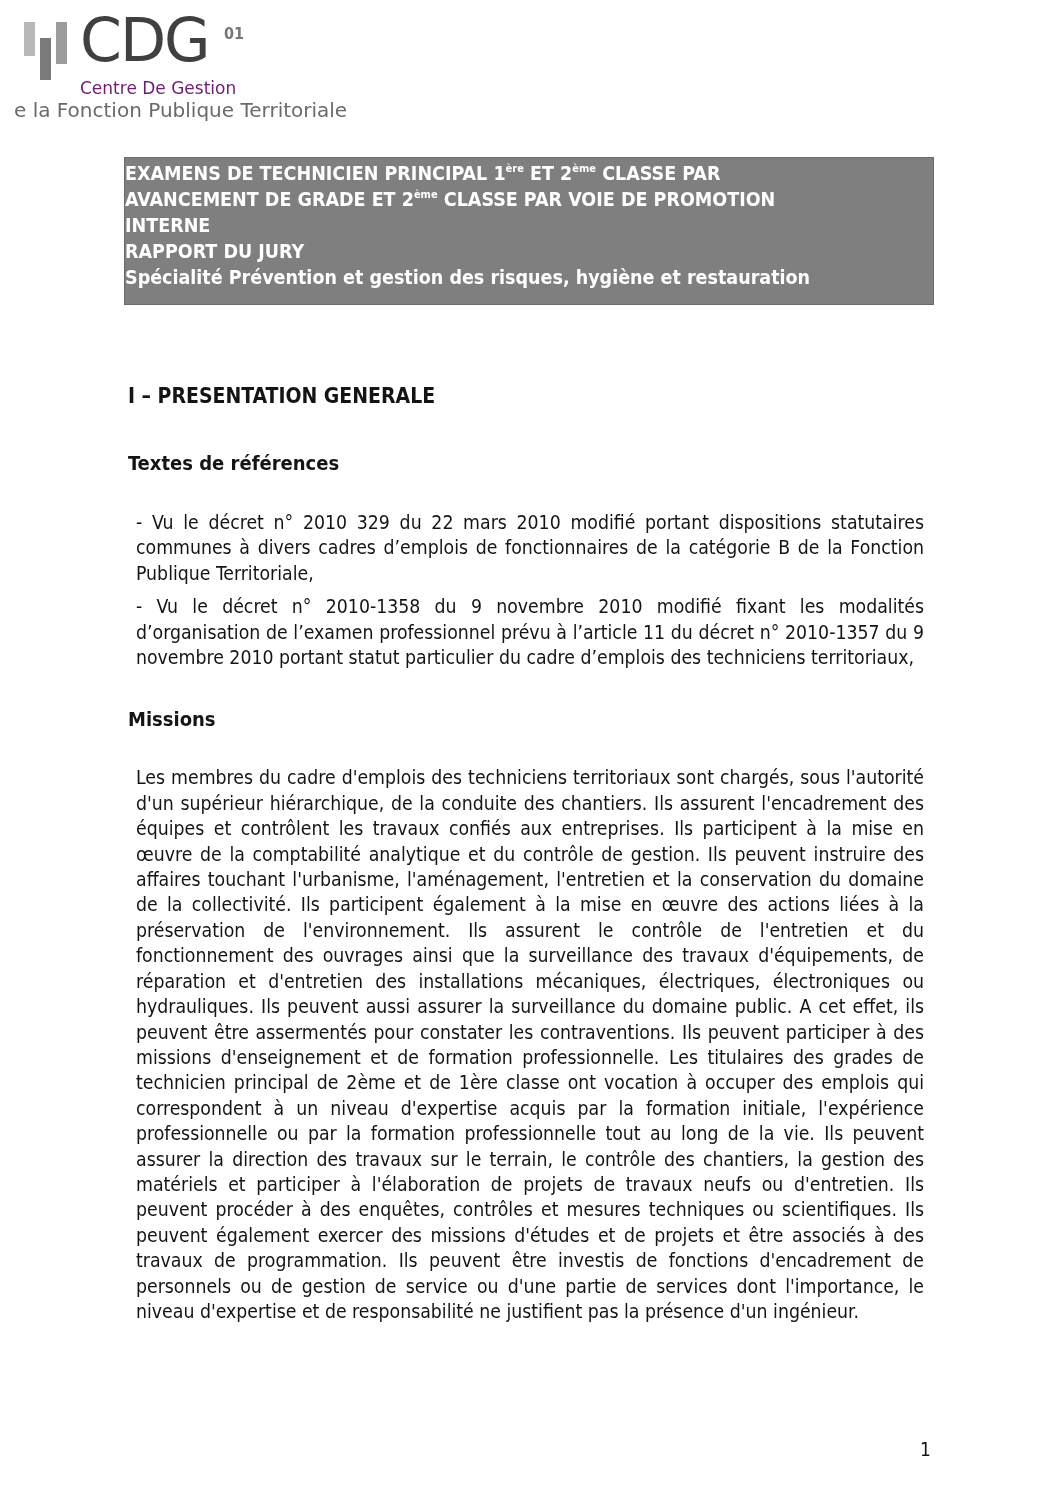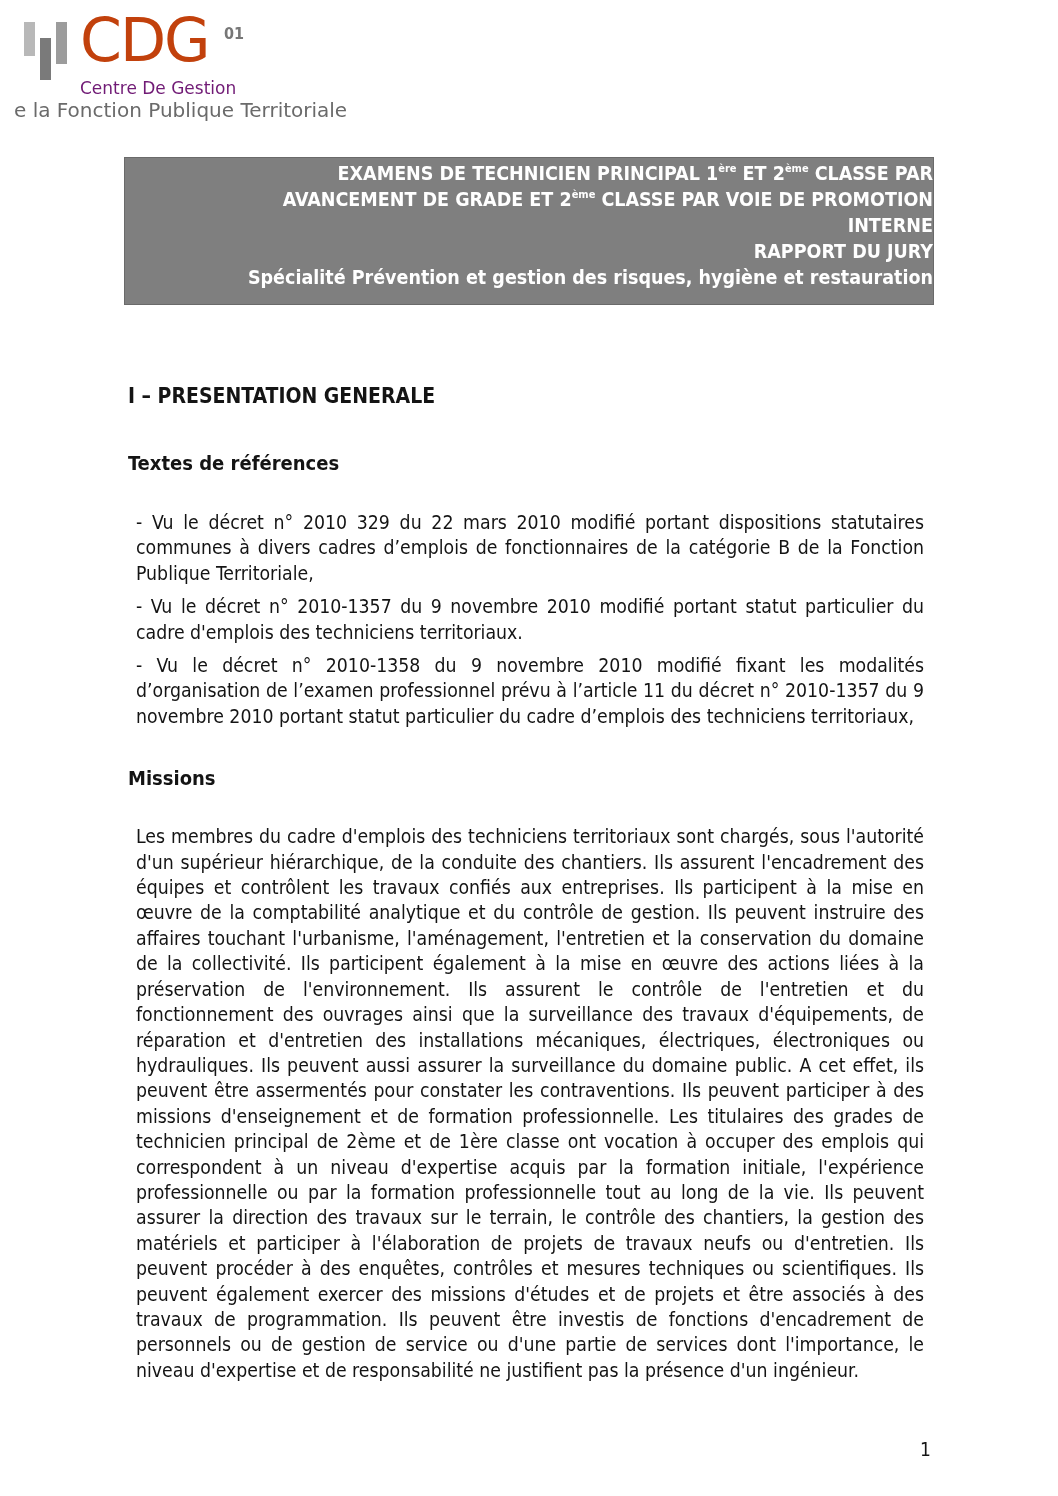--- a/index.html
+++ b/index.html
@@ -4,29 +4,29 @@
 <style>
   html, body { margin: 0; padding: 0; background: #ffffff; }
   body { width: 1058px; height: 1496px; position: relative; overflow: hidden;
          font-family: "DejaVu Sans Condensed", "DejaVu Sans", sans-serif; color: #141414; }
   .logo { position: absolute; left: 18px; top: 18px; width: 240px; height: 100px; }
   .logo .bar { position: absolute; }
   .logo .b1 { left: 6px; top: 4px; width: 11px; height: 34px; background: #b8b8b8; }
   .logo .b2 { left: 22px; top: 20px; width: 11px; height: 42px; background: #7a7a7a; }
   .logo .b3 { left: 38px; top: 4px; width: 11px; height: 42px; background: #9c9c9c; }
   .logo .mark { position: absolute; left: 62px; top: -8px; font-family: "DejaVu Sans", sans-serif;
-                font-size: 60px; color: #c2410c; letter-spacing: -2px; line-height: 1; }
+                font-size: 60px; color: #404040; letter-spacing: -2px; line-height: 1; }
   .logo .sup { position: absolute; left: 206px; top: 6px; font-size: 16px; color: #777; font-weight: bold; }
   .logo .line1 { position: absolute; left: 62px; top: 60px; font-size: 17px; color: #701a75;
                  font-family: "DejaVu Sans", sans-serif; white-space: nowrap; }
   .logo .line2 { position: absolute; left: -4px; top: 80px; font-size: 20px; color: #6a6a6a;
                  font-family: "DejaVu Sans", sans-serif; white-space: nowrap; }
 
   .banner { position: absolute; left: 124px; top: 157px; width: 810px; height: 148px;
-            background: #7f7f7f; border: 1px solid #6a6a6a; text-align: right;
+            background: #7f7f7f; border: 1px solid #6a6a6a; text-align: left;
             color: #ffffff; font-weight: bold; font-size: 19.5px; line-height: 26px;
             padding-top: 3px; box-sizing: border-box; }
   .banner sup { font-size: 11px; vertical-align: 8px; line-height: 0; }
 
   .content { position: absolute; left: 128px; top: 380px; width: 804px; }
   h1.sec { margin: 0; font-size: 21px; font-weight: bold; line-height: 32px; }
   h2.sub { margin: 0; font-size: 20px; font-weight: bold; line-height: 30px; }
   p.body { margin: 8px; font-size: 19.3px; line-height: 25.4px; text-align: justify;
            text-align-last: left; }
   .gap1 { height: 36px; }
@@ -56,21 +56,20 @@
   <div>Spécialité Prévention et gestion des risques, hygiène et restauration</div>
 </div>
 
 <div class="content">
   <h1 class="sec">I – PRESENTATION GENERALE</h1>
   <div class="gap1"></div>
   <h2 class="sub">Textes de références</h2>
   <div class="gap2"></div>
   <div>
     <p class="body">- Vu le décret n° 2010 329 du 22 mars 2010 modifié portant dispositions statutaires communes à divers cadres d’emplois de fonctionnaires de la catégorie B de la Fonction Publique Territoriale,</p>
-    <p class="body">- Vu le décret n° 2010-1357 du 9 novembre 2010 modifié portant statut particulier du cadre d'emplois des techniciens territoriaux.</p>
     <p class="body">- Vu le décret n° 2010-1358 du 9 novembre 2010 modifié  fixant les modalités d’organisation de l’examen  professionnel prévu à l’article 11 du décret n° 2010-1357 du 9 novembre 2010 portant statut particulier du cadre d’emplois des techniciens territoriaux,</p>
   </div>
   <div class="gap3"></div>
   <h2 class="sub">Missions</h2>
   <div class="gap4"></div>
   <p class="body">Les membres du cadre d'emplois des techniciens territoriaux sont chargés, sous l'autorité d'un supérieur hiérarchique, de la conduite des chantiers. Ils assurent l'encadrement des équipes et contrôlent les travaux confiés aux entreprises. Ils participent à la mise en œuvre de la comptabilité analytique et du contrôle de gestion. Ils peuvent instruire des affaires touchant l'urbanisme, l'aménagement, l'entretien et la conservation du domaine de la collectivité. Ils participent également à la mise en œuvre des actions liées à la préservation de l'environnement. Ils assurent le contrôle de l'entretien et du fonctionnement des ouvrages ainsi que la surveillance des travaux d'équipements, de réparation et d'entretien des installations mécaniques, électriques, électroniques ou hydrauliques. Ils peuvent aussi assurer la surveillance du domaine public. A cet effet, ils peuvent être assermentés pour constater les contraventions. Ils peuvent participer à des missions d'enseignement et de formation professionnelle. Les titulaires des grades de technicien principal de 2ème et de 1ère classe ont vocation à occuper des emplois qui correspondent à un niveau d'expertise acquis par la formation initiale, l'expérience professionnelle ou par la formation professionnelle tout au long de la vie. Ils peuvent assurer la direction des travaux sur le terrain, le contrôle des chantiers, la gestion des matériels et participer à l'élaboration de projets de travaux neufs ou d'entretien. Ils peuvent procéder à des enquêtes, contrôles et mesures techniques ou scientifiques. Ils peuvent également exercer des missions d'études et de projets et être associés à des travaux de programmation. Ils peuvent être investis de fonctions d'encadrement de personnels ou de gestion de service ou d'une partie de services dont l'importance, le niveau d'expertise et de responsabilité ne justifient pas la présence d'un ingénieur.</p>
 </div>
 
 <div class="pagenum">1</div>
 

